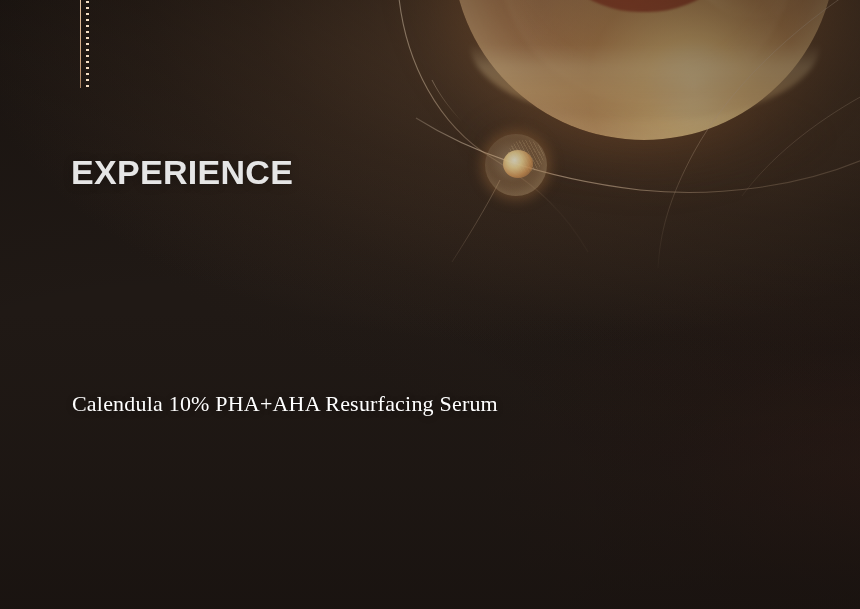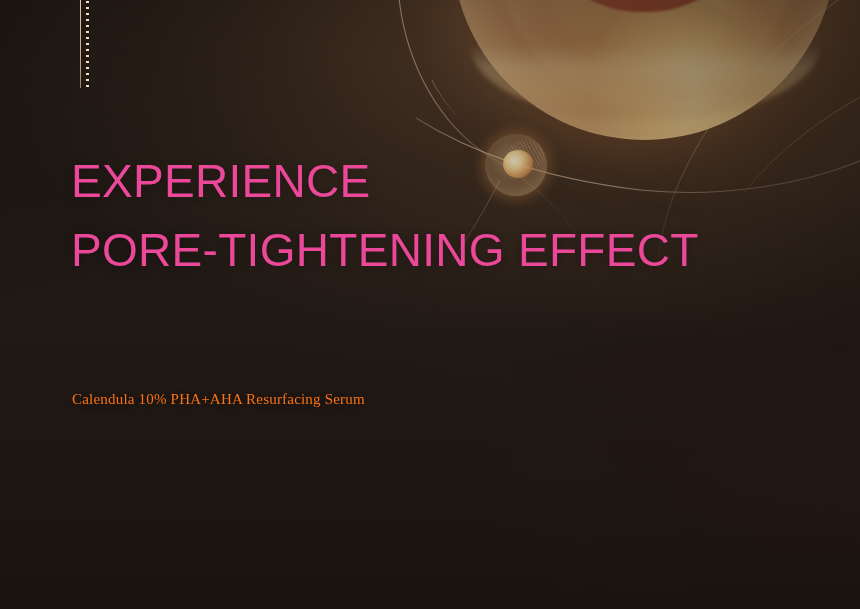--- a/index.html
+++ b/index.html
@@ -287,37 +287,37 @@
 
   
   .headline {
     position: absolute;
     left: 71px;
     top: 147px;
     width: 740px;
   }
   .headline-line {
     display: block;
-    font-size: 46px;
+    font-size: 34px;
     line-height: 1.49;
-    font-weight: 400;
+    font-weight: 700;
     letter-spacing: 0.3px;
-    color: #ec4899;
+    color: #e5e5e5;
     white-space: nowrap;
     text-shadow: 0 1px 10px rgba(0,0,0,0.28);
   }
   .subtitle {
     position: absolute;
     left: 72px;
     top: 391px;
     font-family: "Liberation Serif", serif;
-    font-size: 15px;
+    font-size: 22px;
     font-weight: 400;
     letter-spacing: 0.2px;
-    color: #f97316;
+    color: #ffffff;
     white-space: nowrap;
     text-shadow: 0 1px 6px rgba(0,0,0,0.35);
     text-align: right;
   }
 </style>
 </head>
 <body>
 
 <div id="poster">
 
@@ -386,18 +386,17 @@
   <div class="bg-vignette"></div>
   <div class="bg-bottom-fade"></div>
 
   <div class="marker">
     <div class="marker-solid"></div>
     <div class="marker-dots"></div>
   </div>
 
   <div class="headline">
     <span class="headline-line">EXPERIENCE</span>
-    <span class="headline-line">PORE-TIGHTENING EFFECT</span>
   </div>
 
   <div class="subtitle">Calendula 10% PHA+AHA Resurfacing Serum</div>
 
 </div>
 
 </body></html>

